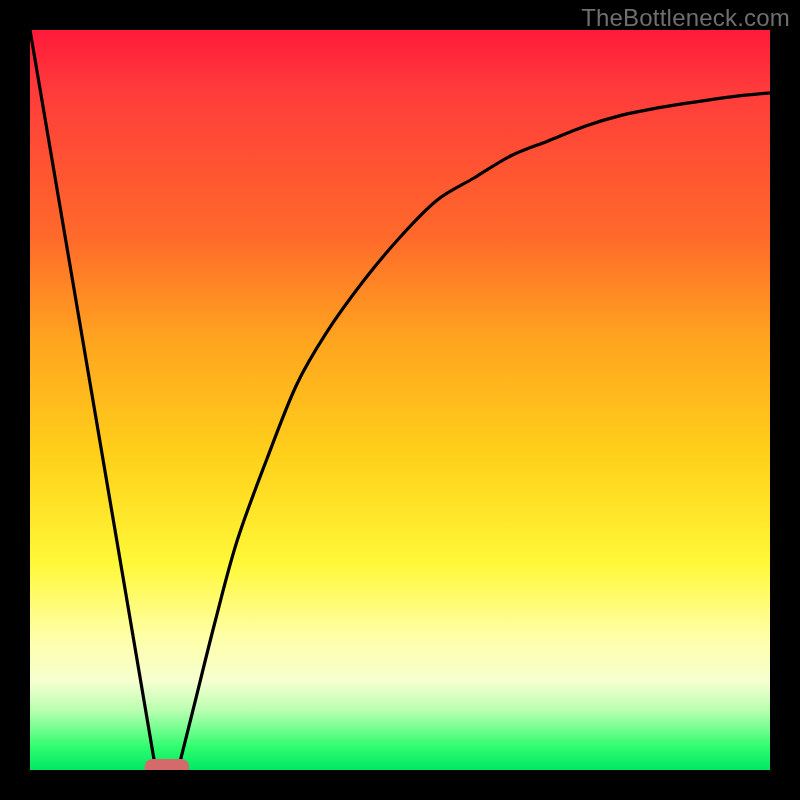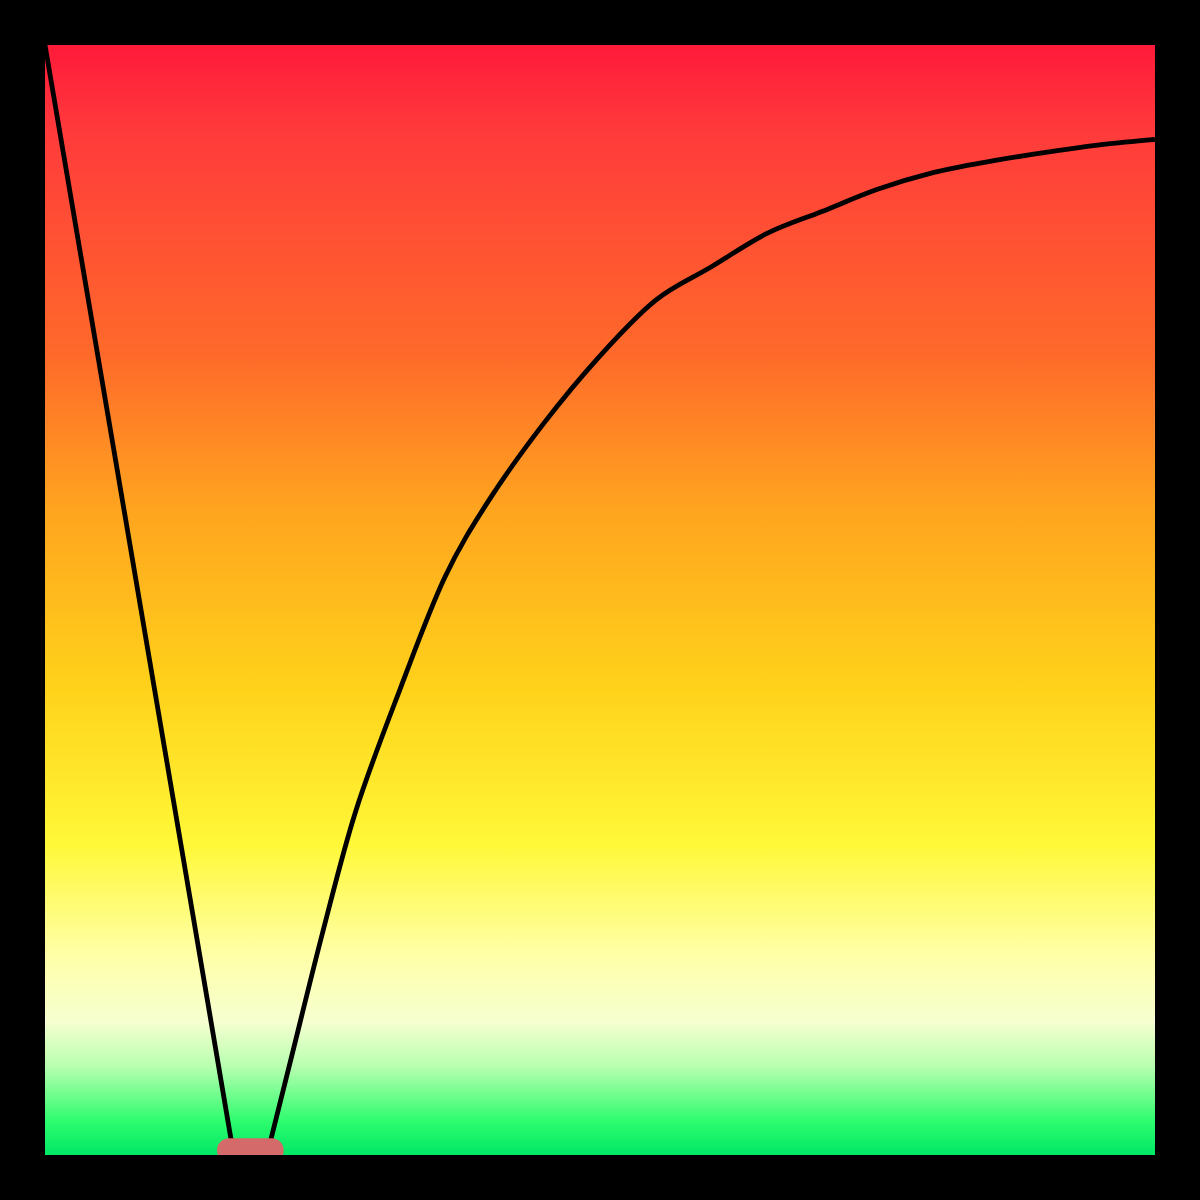--- a/index.html
+++ b/index.html
@@ -57,20 +57,21 @@
     font-size: 24px;
     letter-spacing: 0.2px;
     user-select: none;
   }
 </style>
 </head>
 <body>
 
 <div class="frame">
 
+  <div class="watermark">TheBottleneck.com</div>
 
   <div class="plot">
     <div class="gradient"></div>
     <svg class="curves" viewBox="0 0 740 740" preserveAspectRatio="none">
       <path id="left-line" fill="none" stroke="#000" stroke-width="3.2" d="M0.0 0.0 L125.8 740.0 "></path>
       <path id="right-curve" fill="none" stroke="#000" stroke-width="3.2" d="M148 740 C150.5 730.1 156.6 705.5 162.8 680.8 C169.0 656.1 177.6 620.4 185.0 592.0 C192.4 563.6 198.6 537.7 207.2 510.6 C215.8 483.5 226.9 455.1 236.8 429.2 C246.7 403.3 256.5 376.2 266.4 355.2 C276.3 334.2 284.9 320.7 296.0 303.4 C307.1 286.1 320.7 267.6 333.0 251.6 C345.3 235.6 357.7 220.8 370.0 207.2 C382.3 193.6 394.7 180.1 407.0 170.2 C419.3 160.3 431.7 155.4 444.0 148.0 C456.3 140.6 468.7 132.0 481.0 125.8 C493.3 119.6 505.7 115.9 518.0 111.0 C530.3 106.1 542.7 100.5 555.0 96.2 C567.3 91.9 579.7 88.2 592.0 85.1 C604.3 82.0 616.7 79.9 629.0 77.7 C641.3 75.5 653.7 73.6 666.0 71.8 C678.3 69.9 690.7 68.1 703.0 66.6 C715.3 65.1 733.8 63.5 740.0 62.9 "></path>
       <rect id="marker" rx="8" ry="8" fill="#d46a6a" x="114.7" y="728.9" width="44.4" height="16.3"></rect>
     </svg>
   </div>
 

